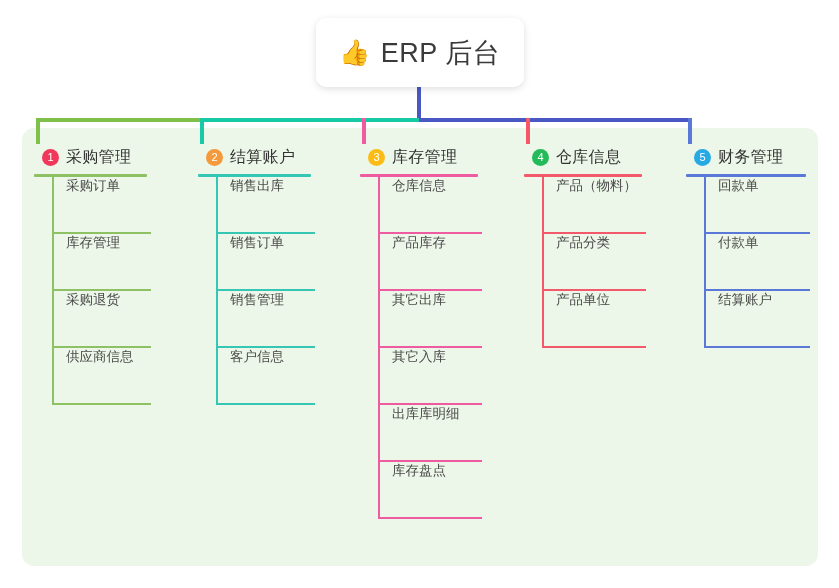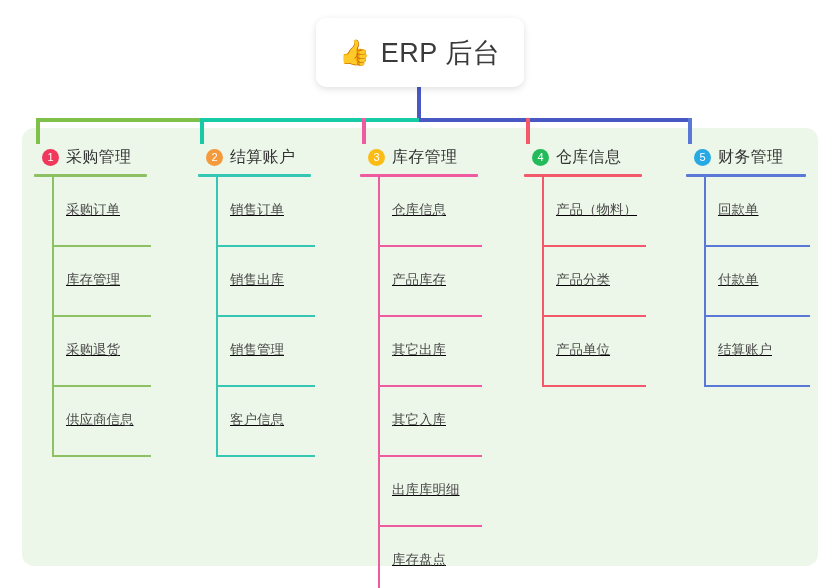--- a/index.html
+++ b/index.html
@@ -61,22 +61,22 @@
   }
   .col-title{font-size:16px;color:#333333;letter-spacing:.3px;}
   .col-rule{height:3px;margin-top:5px;border-radius:1px;}
 
   .items{position:relative;margin-top:0;padding-left:18px;}
   .spine{
     position:absolute;left:18px;top:0;bottom:0;width:2px;
   }
   .leaf{
     position:relative;
-    height:70px;
-    display:flex;align-items:center;text-decoration:underline;
+    height:57px;
+    display:flex;align-items:flex-start;
   }
   .leaf-text{
     font-size:13.5px;color:#4a4a4a;
     padding:0 6px 5px 14px;white-space:nowrap;
   }
   .leaf-rule{
     position:absolute;left:0;bottom:0;height:2px;
   }
 </style>
 </head>
@@ -132,25 +132,25 @@
       </div>
       <div class="column" style="left: 198px; width: 158px;">
         <div class="col-head">
           <span class="badge" style="background: rgb(245, 154, 60);">2</span>
           <span class="col-title">结算账户</span>
         </div>
         <div class="col-rule" style="background: rgb(53, 199, 180); width: 113px;"></div>
         <div class="items">
           <div class="spine" style="background: rgb(53, 199, 180);"></div>
           <div class="leaf">
+            <span class="leaf-text">销售出库</span>
+            <div class="leaf-rule" style="background: rgb(53, 199, 180); width: 99px;"></div>
+          </div>
+          <div class="leaf">
             <span class="leaf-text">销售订单</span>
-            <div class="leaf-rule" style="background: rgb(53, 199, 180); width: 99px;"></div>
-          </div>
-          <div class="leaf">
-            <span class="leaf-text">销售出库</span>
             <div class="leaf-rule" style="background: rgb(53, 199, 180); width: 99px;"></div>
           </div>
           <div class="leaf">
             <span class="leaf-text">销售管理</span>
             <div class="leaf-rule" style="background: rgb(53, 199, 180); width: 99px;"></div>
           </div>
           <div class="leaf">
             <span class="leaf-text">客户信息</span>
             <div class="leaf-rule" style="background: rgb(53, 199, 180); width: 99px;"></div>
           </div>

